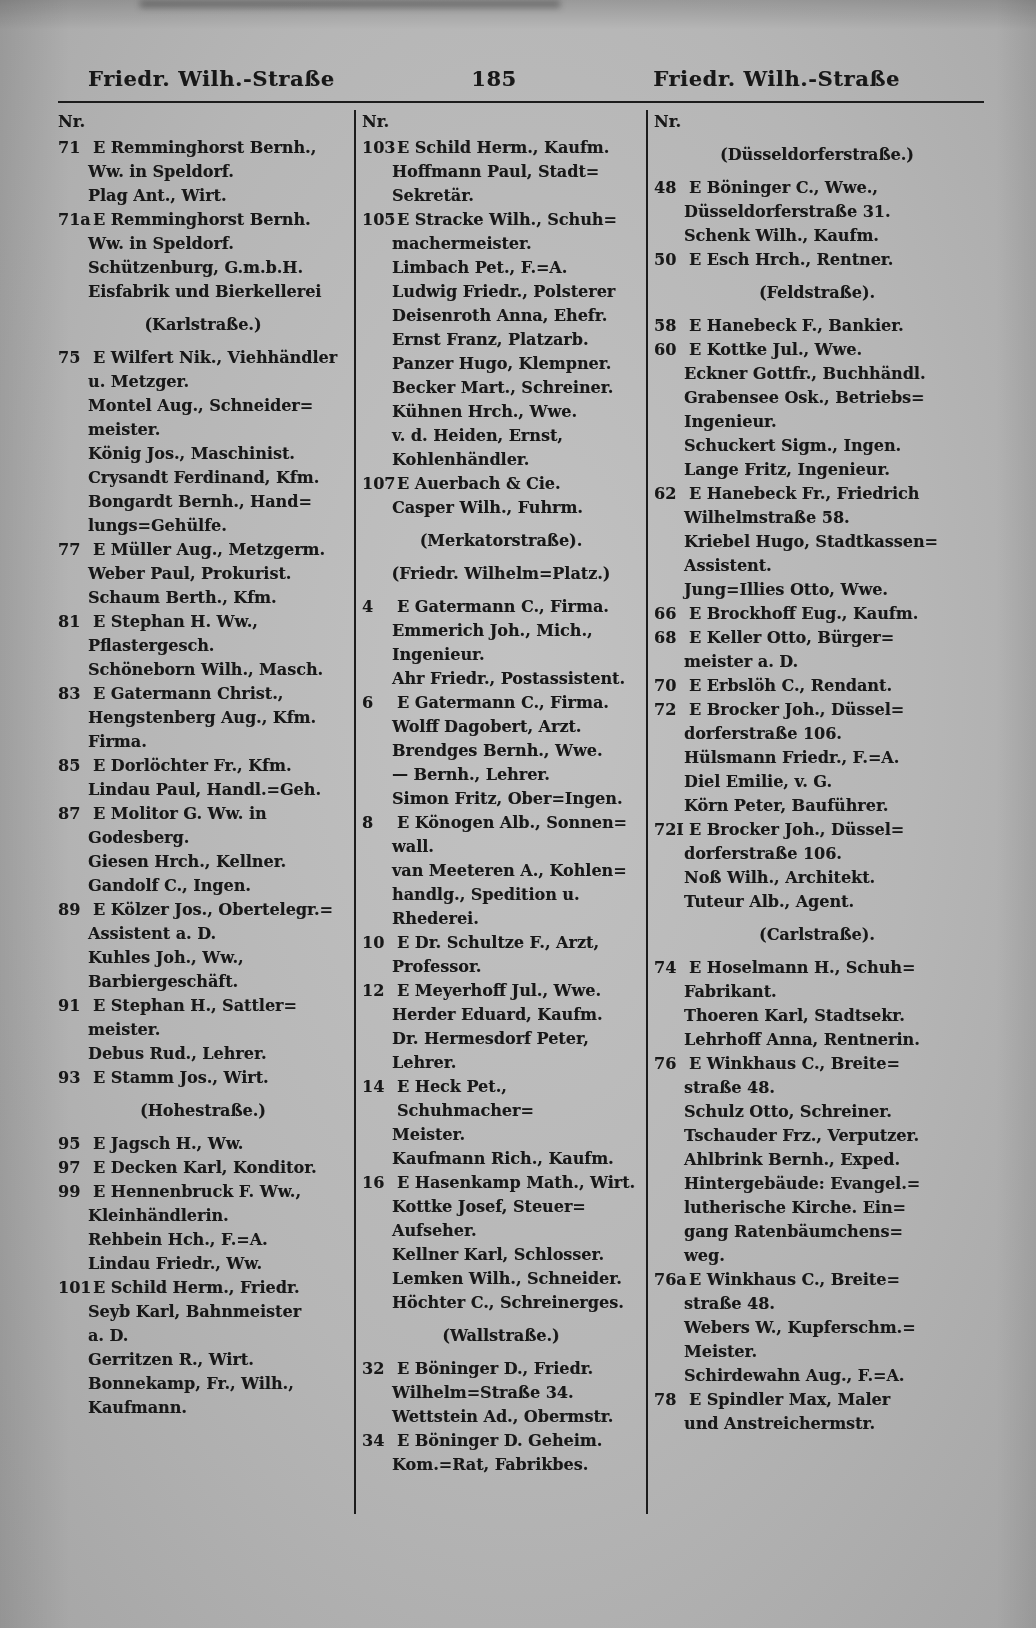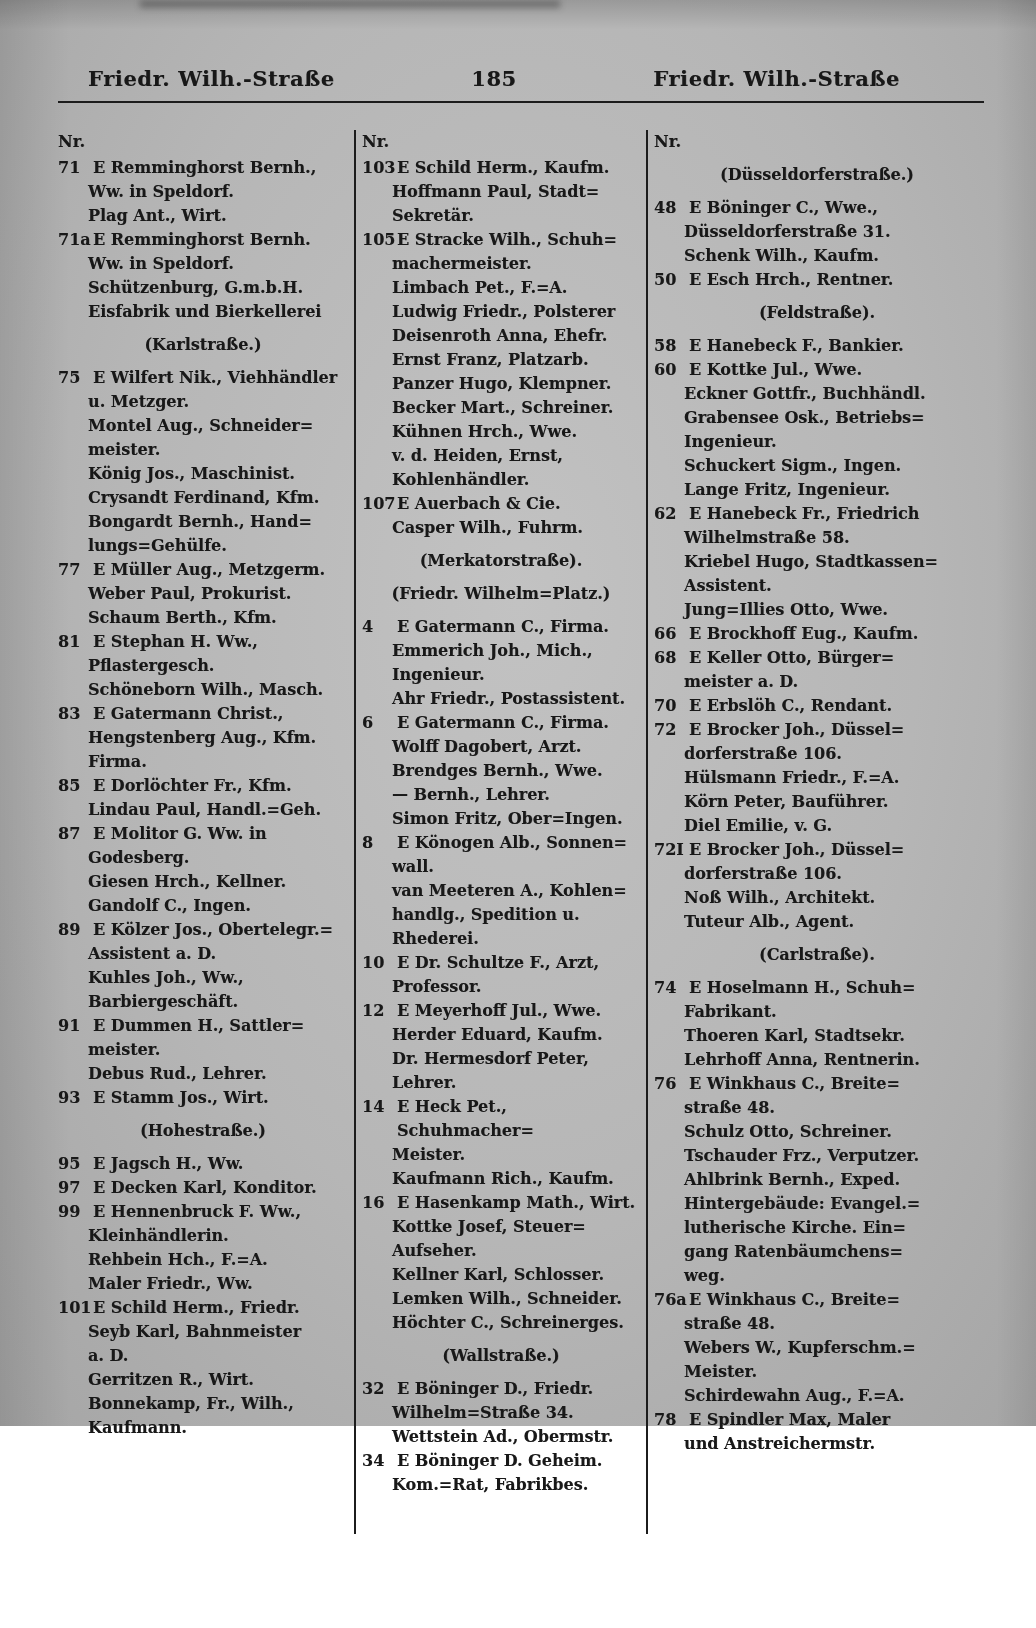--- a/index.html
+++ b/index.html
@@ -3,21 +3,21 @@
 <meta charset="utf-8">
 <style>
   html, body { margin: 0; padding: 0; }
   body {
     width: 1036px; height: 1628px;
     overflow: hidden;
     font-family: "DejaVu Serif", serif;
   }
   .page {
     position: relative;
-    width: 1036px; height: 1426px;
+    width: 1036px; height: 1628px;
     background:
       linear-gradient(to right, rgba(0,0,0,0.10), rgba(0,0,0,0) 70px),
       linear-gradient(to left, rgba(0,0,0,0.08), rgba(0,0,0,0) 40px),
       linear-gradient(to bottom, rgba(0,0,0,0.16), rgba(0,0,0,0) 30px),
       radial-gradient(ellipse at 50% 42%, #c2c2c2 0%, #b6b6b6 55%, #a5a5a5 100%);
     background-color: #b4b4b4;
     color: #181818;
     font-weight: bold;
     text-decoration: underline;
   }
@@ -39,21 +39,20 @@
     position: absolute;
     top: 101px; left: 58px; width: 926px; height: 2px;
     background: #1c1c1c;
   }
   .columns {
     position: absolute;
     top: 110px; left: 58px; width: 926px;
     display: flex; align-items: stretch;
     font-size: 16px; line-height: 24px;
     text-shadow: 0.3px 0.3px 0 rgba(10,10,10,0.35);
-    margin-top: 20px;
   }
   .col { min-height: 1404px; }
   .col1 { width: 290px; }
   .col2 { width: 278px; }
   .col3 { width: 326px; }
   .vrule {
     width: 2px; margin: 0 6px;
     background: #1c1c1c;
   }
   .col-label { margin-bottom: 2px; }
@@ -129,39 +128,39 @@
           <div class="line cont">Giesen Hrch., Kellner.</div>
           <div class="line cont">Gandolf C., Ingen.</div>
         </div>
         <div class="entry">
           <div class="line first"><span class="num">89</span><span>E Kölzer Jos., Obertelegr.=</span></div>
           <div class="line cont">Assistent a. D.</div>
           <div class="line cont">Kuhles Joh., Ww.,</div>
           <div class="line cont">Barbiergeschäft.</div>
         </div>
         <div class="entry">
-          <div class="line first"><span class="num">91</span><span>E Dummen H., Sattler=</span></div>
+          <div class="line first"><span class="num">91</span><span>E Stephan H., Sattler=</span></div>
           <div class="line cont">meister.</div>
           <div class="line cont">Debus Rud., Lehrer.</div>
         </div>
         <div class="entry">
           <div class="line first"><span class="num">93</span><span>E Stamm Jos., Wirt.</span></div>
         </div>
         <div class="street-heading">(Hohestraße.)</div>
         <div class="entry">
           <div class="line first"><span class="num">95</span><span>E Jagsch H., Ww.</span></div>
         </div>
         <div class="entry">
           <div class="line first"><span class="num">97</span><span>E Decken Karl, Konditor.</span></div>
         </div>
         <div class="entry">
           <div class="line first"><span class="num">99</span><span>E Hennenbruck F. Ww.,</span></div>
           <div class="line cont">Kleinhändlerin.</div>
           <div class="line cont">Rehbein Hch., F.=A.</div>
-          <div class="line cont">Maler Friedr., Ww.</div>
+          <div class="line cont">Lindau Friedr., Ww.</div>
         </div>
         <div class="entry">
           <div class="line first"><span class="num">101</span><span>E Schild Herm., Friedr.</span></div>
           <div class="line cont">Seyb Karl, Bahnmeister</div>
           <div class="line cont">a. D.</div>
           <div class="line cont">Gerritzen R., Wirt.</div>
           <div class="line cont">Bonnekamp, Fr., Wilh.,</div>
           <div class="line cont">Kaufmann.</div>
         </div>
       </div>
@@ -284,22 +283,22 @@
           <div class="line first"><span class="num">68</span><span>E Keller Otto, Bürger=</span></div>
           <div class="line cont">meister a. D.</div>
         </div>
         <div class="entry">
           <div class="line first"><span class="num">70</span><span>E Erbslöh C., Rendant.</span></div>
         </div>
         <div class="entry">
           <div class="line first"><span class="num">72</span><span>E Brocker Joh., Düssel=</span></div>
           <div class="line cont">dorferstraße 106.</div>
           <div class="line cont">Hülsmann Friedr., F.=A.</div>
+          <div class="line cont">Diel Emilie, v. G.</div>
           <div class="line cont">Körn Peter, Bauführer.</div>
-          <div class="line cont">Diel Emilie, v. G.</div>
         </div>
         <div class="entry">
           <div class="line first"><span class="num">72I</span><span>E Brocker Joh., Düssel=</span></div>
           <div class="line cont">dorferstraße 106.</div>
           <div class="line cont">Noß Wilh., Architekt.</div>
           <div class="line cont">Tuteur Alb., Agent.</div>
         </div>
         <div class="street-heading">(Carlstraße).</div>
         <div class="entry">
           <div class="line first"><span class="num">74</span><span>E Hoselmann H., Schuh=</span></div>

